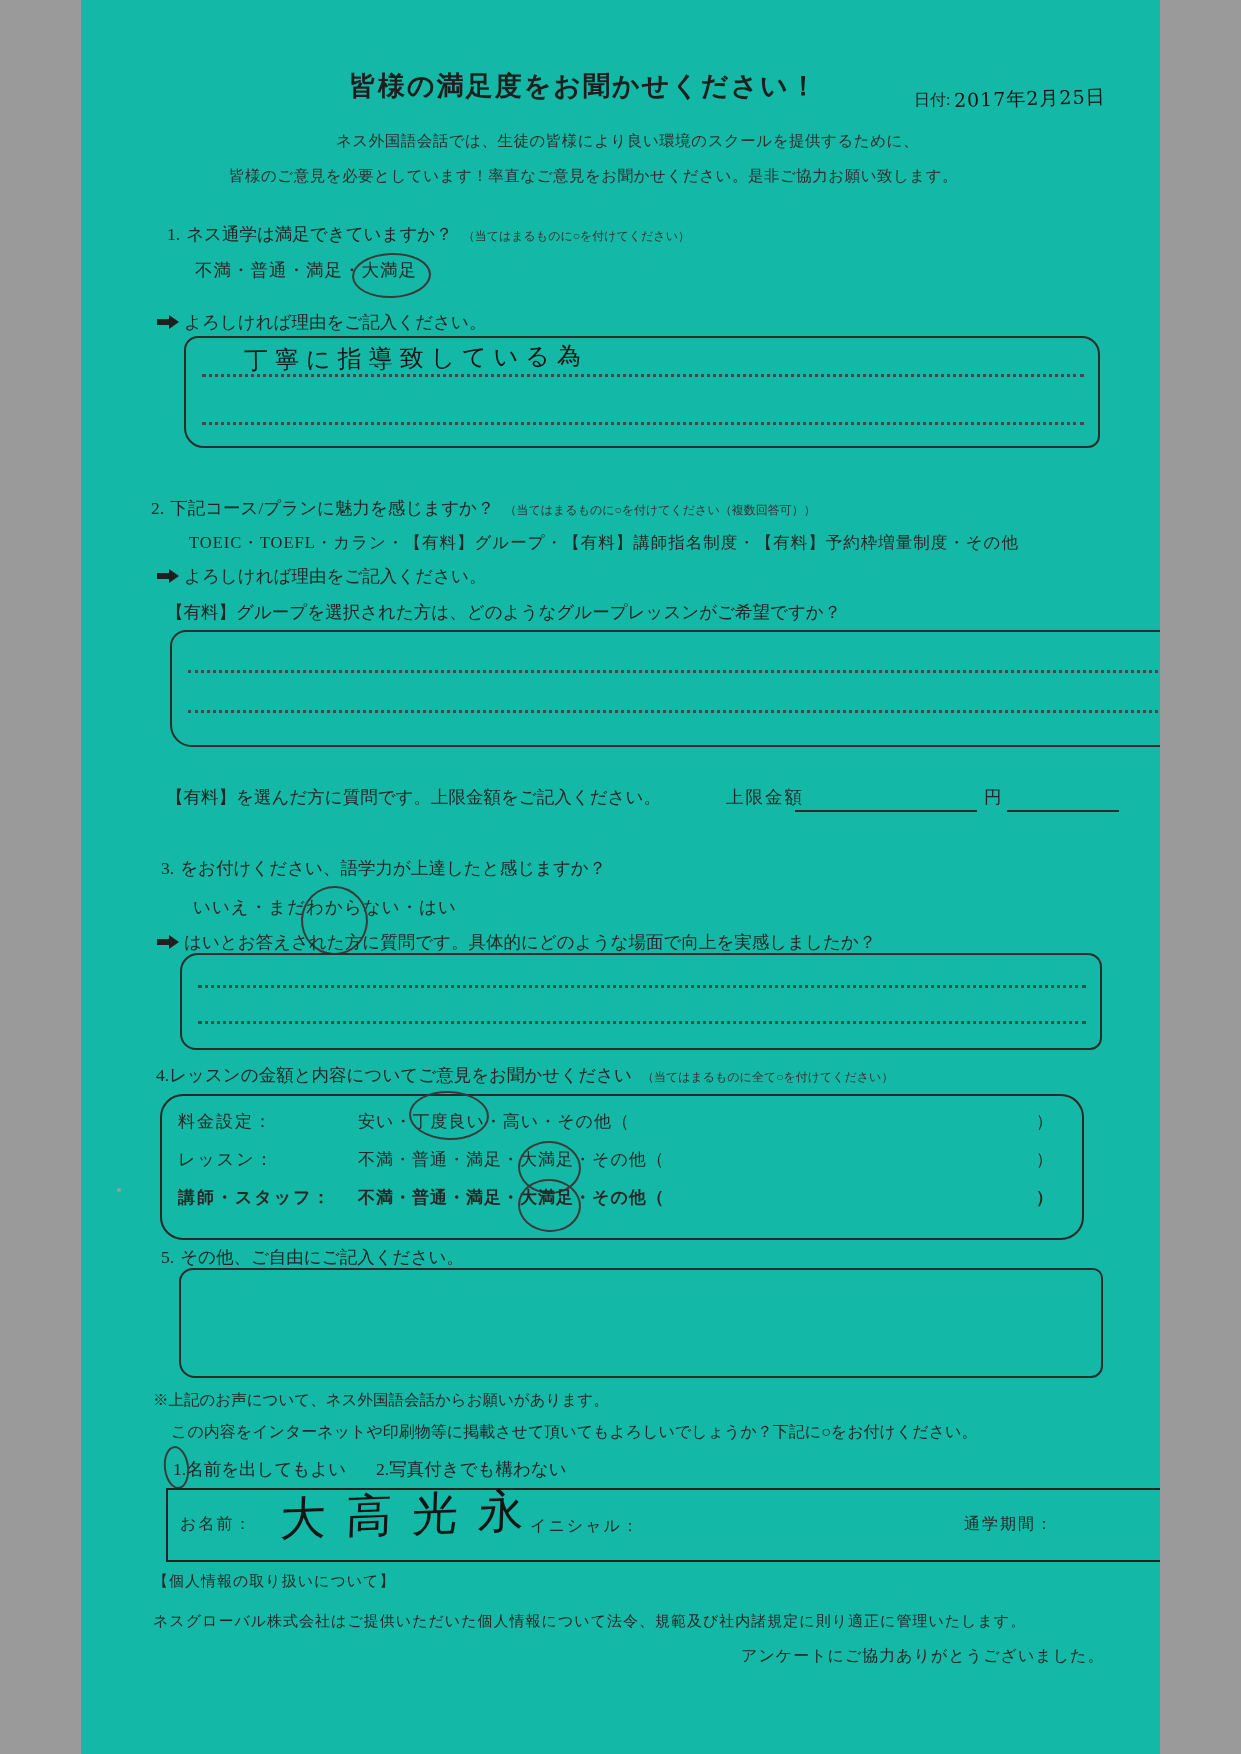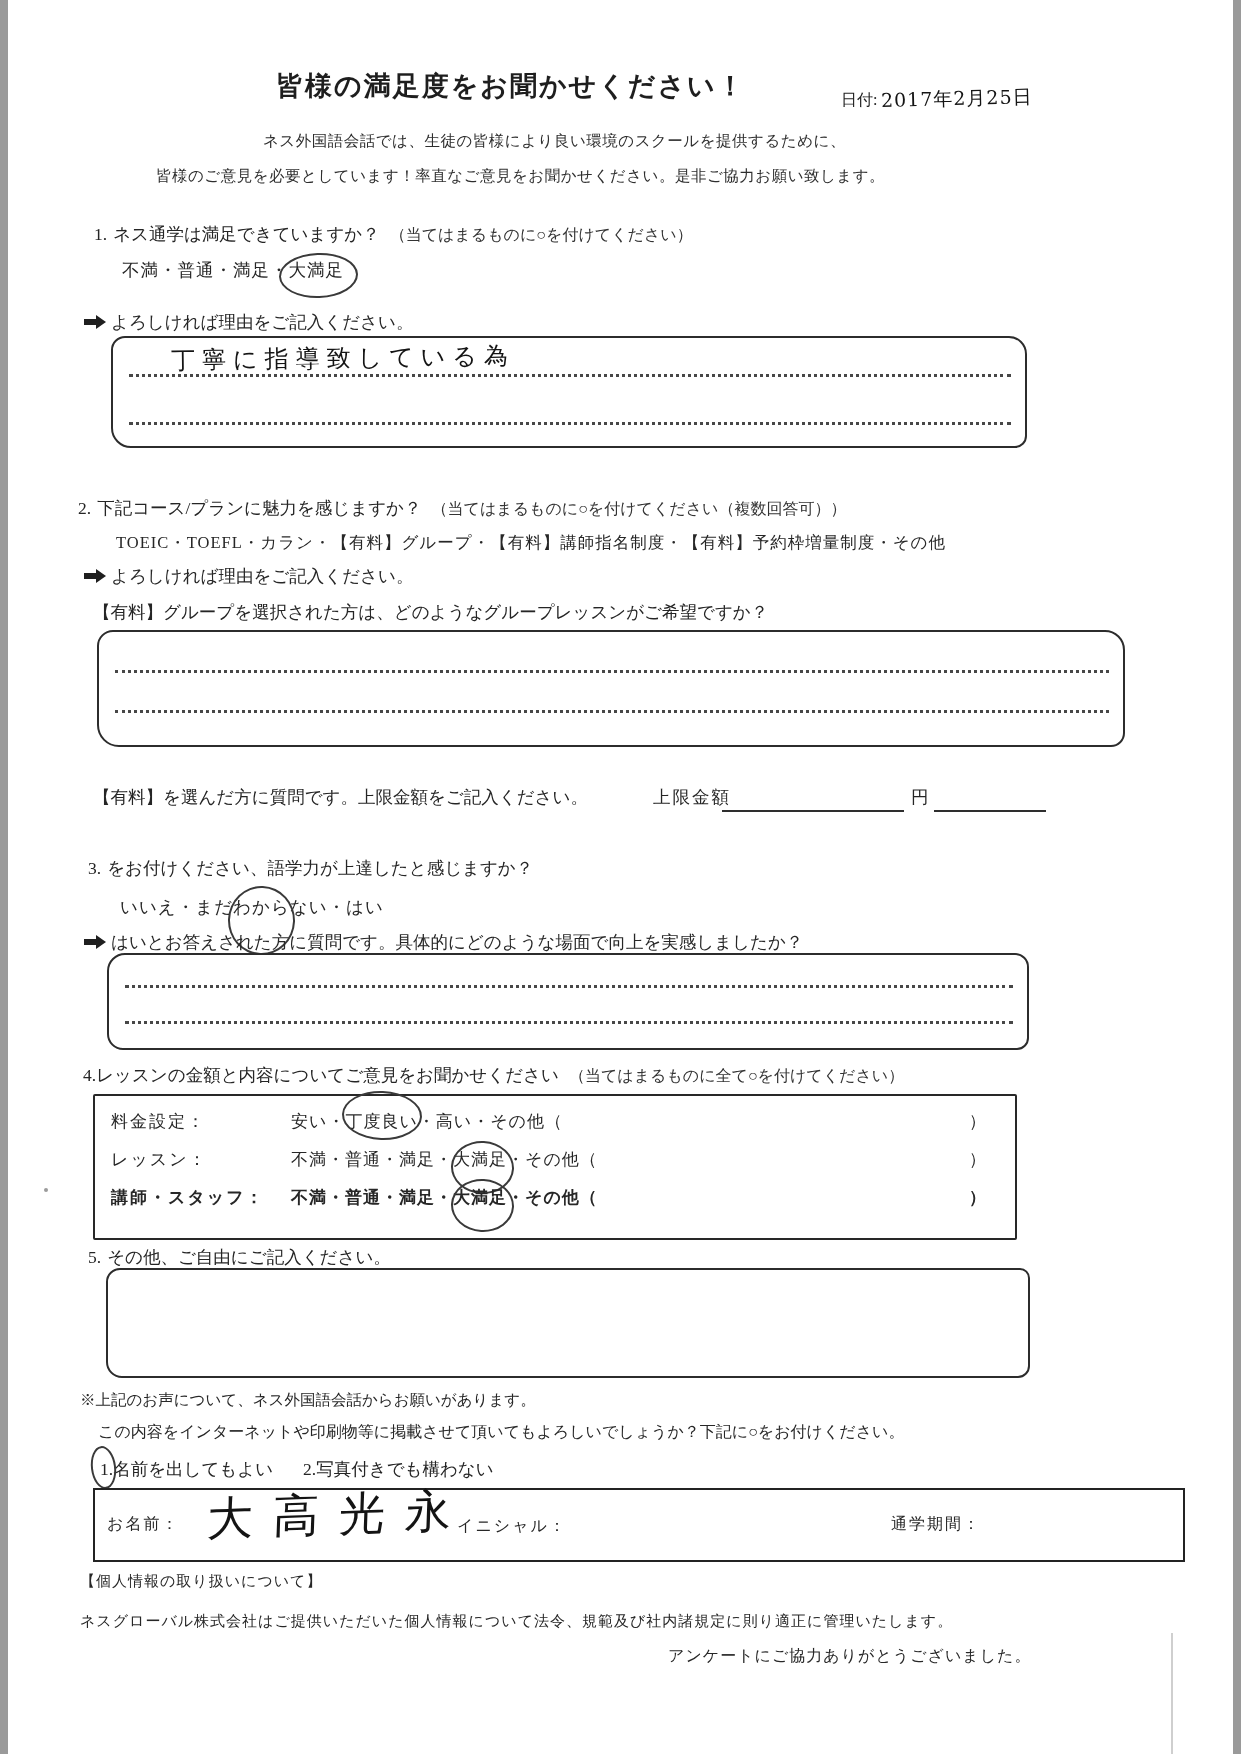--- a/index.html
+++ b/index.html
@@ -1,24 +1,24 @@
 <!DOCTYPE html>
 <html><head>
 <meta charset="utf-8">
 <style>
   html,body{margin:0;padding:0;background:#9a9a9a;}
-  .page{position:relative;width:1225px;height:1754px;margin:0 auto;background:#ffffff;
+  .page{position:relative;width:1079px;height:1754px;margin:0 auto;background:#14b8a6;
         font-family:"Liberation Serif","DejaVu Serif",serif;color:#272727;overflow:hidden;}
   .abs{position:absolute;white-space:nowrap;}
   .title{font-size:27px;font-weight:600;letter-spacing:2px;color:#1e1e1e;}
   .datefield{font-size:16px;color:#222;}
   .intro{font-size:15.5px;letter-spacing:0.5px;color:#2e2e2e;}
   .q{font-size:17.5px;color:#252525;}
   .qnum{margin-right:6px;}
-  .hint{font-size:16px;margin-left:10px;color:#333;}
+  .hint{font-size:12px;margin-left:10px;color:#333;}
   .opts{font-size:17.5px;letter-spacing:1px;}
   .followup{font-size:17.5px;}
   
   .arrow-icon{display:inline-block;position:relative;width:22px;height:14px;margin-right:5px;vertical-align:-1px;}
   .arrow-icon::before{content:"";position:absolute;left:0;top:4px;width:12px;height:6px;background:#1f1f1f;}
   .arrow-icon::after{content:"";position:absolute;left:12px;top:0;width:0;height:0;
      border-left:10px solid #1f1f1f;border-top:7px solid transparent;border-bottom:7px solid transparent;}
   
   .box{position:absolute;border:2.5px solid #2c2c2c;border-radius:14px 18px 12px 20px;background:transparent;margin-left:13px;}
   .dots{position:absolute;left:16px;right:14px;height:0;border-bottom:3px dotted #474747;}
@@ -105,21 +105,21 @@
     <span class="arrow-icon"></span><span>はいとお答えされた方に質問です。具体的にどのような場面で向上を実感しましたか？</span>
   </div>
   <div class="box" style="left:86px;top:953px;width:918px;height:93px;border-radius:18px 14px 12px 16px;">
     <div class="dots" style="top:30px;"></div>
     <div class="dots" style="top:66px;"></div>
   </div>
 
   <div class="abs q" style="left:75px;top:1063px;">
     <span>4.</span><span>レッスンの金額と内容についてご意見をお聞かせください</span><span class="hint">（当てはまるものに全て○を付けてください）</span>
   </div>
-  <div class="table" style="left:85px;top:1094px;width:920px;height:142px;">
+  <div class="table" style="left:79px;top:1094px;width:920px;height:142px;border-radius:23px;">
     <div class="trow" style="top:14px;">
       <span class="tlabel">料金設定：</span><span>安い・</span><span class="circle c-fee">丁度良い</span><span>・高い・その他（</span>
       <span class="tclose">）</span>
     </div>
     <div class="trow" style="top:52px;">
       <span class="tlabel">レッスン：</span><span>不満・普通・満足・</span><span class="circle c-dai">大満足</span><span>・その他（</span>
       <span class="tclose">）</span>
     </div>
     <div class="trow" style="top:90px;font-weight:bold;">
       <span class="tlabel">講師・スタッフ：</span><span>不満・普通・満足・</span><span class="circle c-dai">大満足</span><span>・その他（</span>

